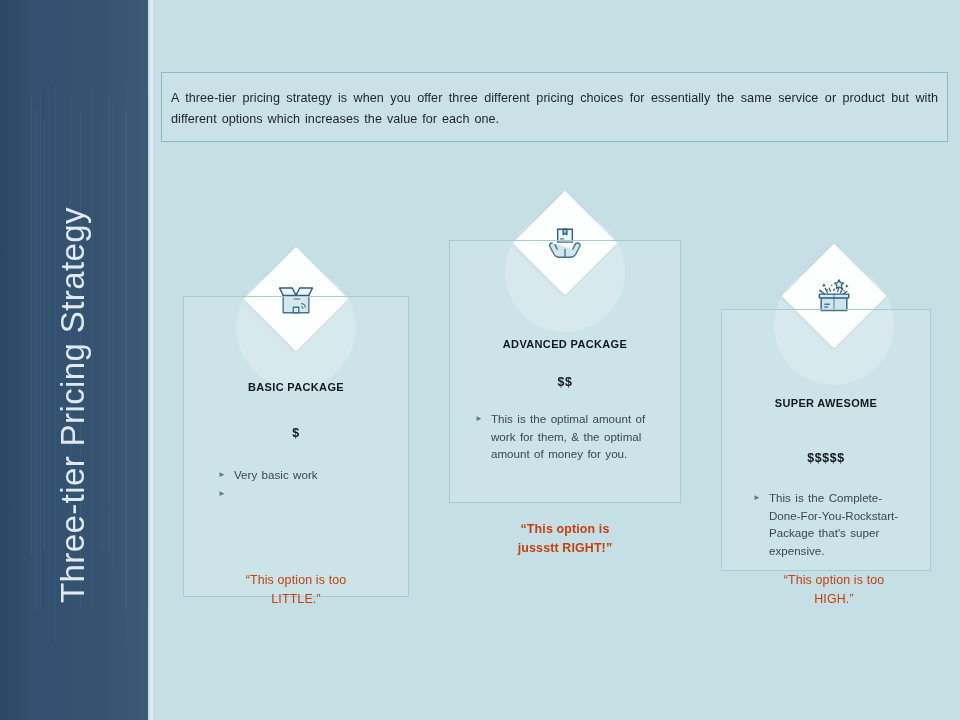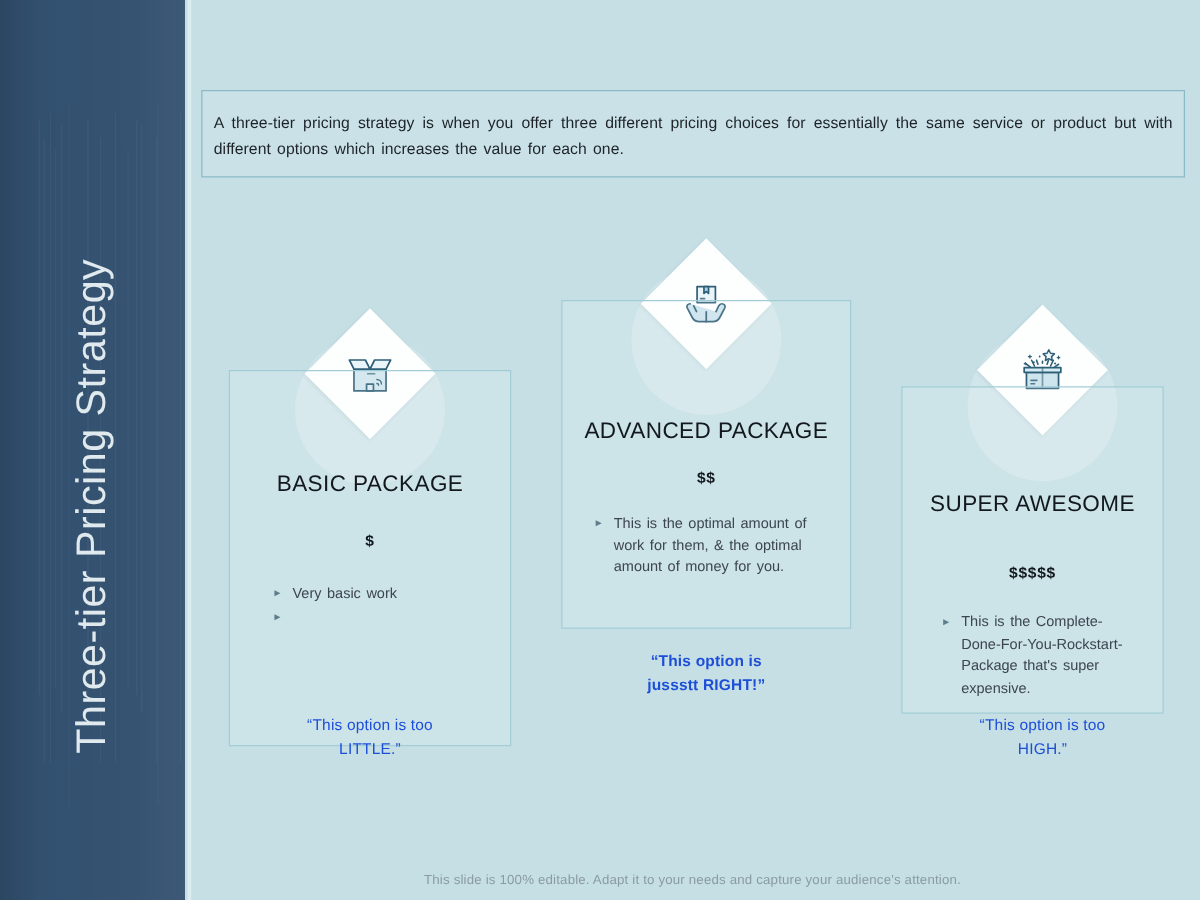--- a/index.html
+++ b/index.html
@@ -89,22 +89,22 @@
     box-sizing:border-box;
     border:1px solid #a2cdd6;
     background:rgba(255,255,255,0.13);
   }
   .card-inner{
     position:absolute;
     left:0;right:0;
     text-align:center;
   }
   .card-title{
-    font-size:18px;
-    font-weight:normal;
+    font-size:11px;
+    font-weight:bold;
     color:#12181d;
     letter-spacing:0.35px;
     line-height:18px;
   }
   .card-price{
     font-size:12.4px;
     font-weight:bold;
     color:#12181d;
     letter-spacing:0.6px;
   }
@@ -125,21 +125,21 @@
     position:absolute;left:5px;top:0px;
     color:#5f7c8a;
     font-size:8px;
     line-height:17.5px;
   }
   .quote{
     position:absolute;left:0;right:0;
     text-align:center;
     font-size:12.4px;
     line-height:19px;
-    color:#1d4ed8;
+    color:#c2410c;
     letter-spacing:0.15px;
   }
   .quote.bold{font-weight:bold;}
 
   
   #card-basic{left:183px;top:296px;width:226px;height:301px;}
   #card-advanced{left:449px;top:240px;width:232px;height:263px;}
   #card-rockstar{left:721px;top:309px;width:210px;height:262px;}
 
   
@@ -288,15 +288,14 @@
     <div class="card-inner card-price" style="top:141px;">$$$$$</div>
     <ul class="bullets" style="position:absolute;left:26px;right:18px;top:179px;">
       <li><span class="bullet-mark">►</span><span>This is the Complete-Done-For-You-Rockstart-Package that's super expensive.</span></li>
     </ul>
   </div>
   <div class="quote" style="left:721px;width:226px;top:571px;">
     <div>“This option is too</div>
     <div>HIGH.”</div>
   </div>
 
-  <div id="footer">This slide is 100% editable. Adapt it to your needs and capture your audience's attention.</div>
 
 </div>
 
 </body></html>

